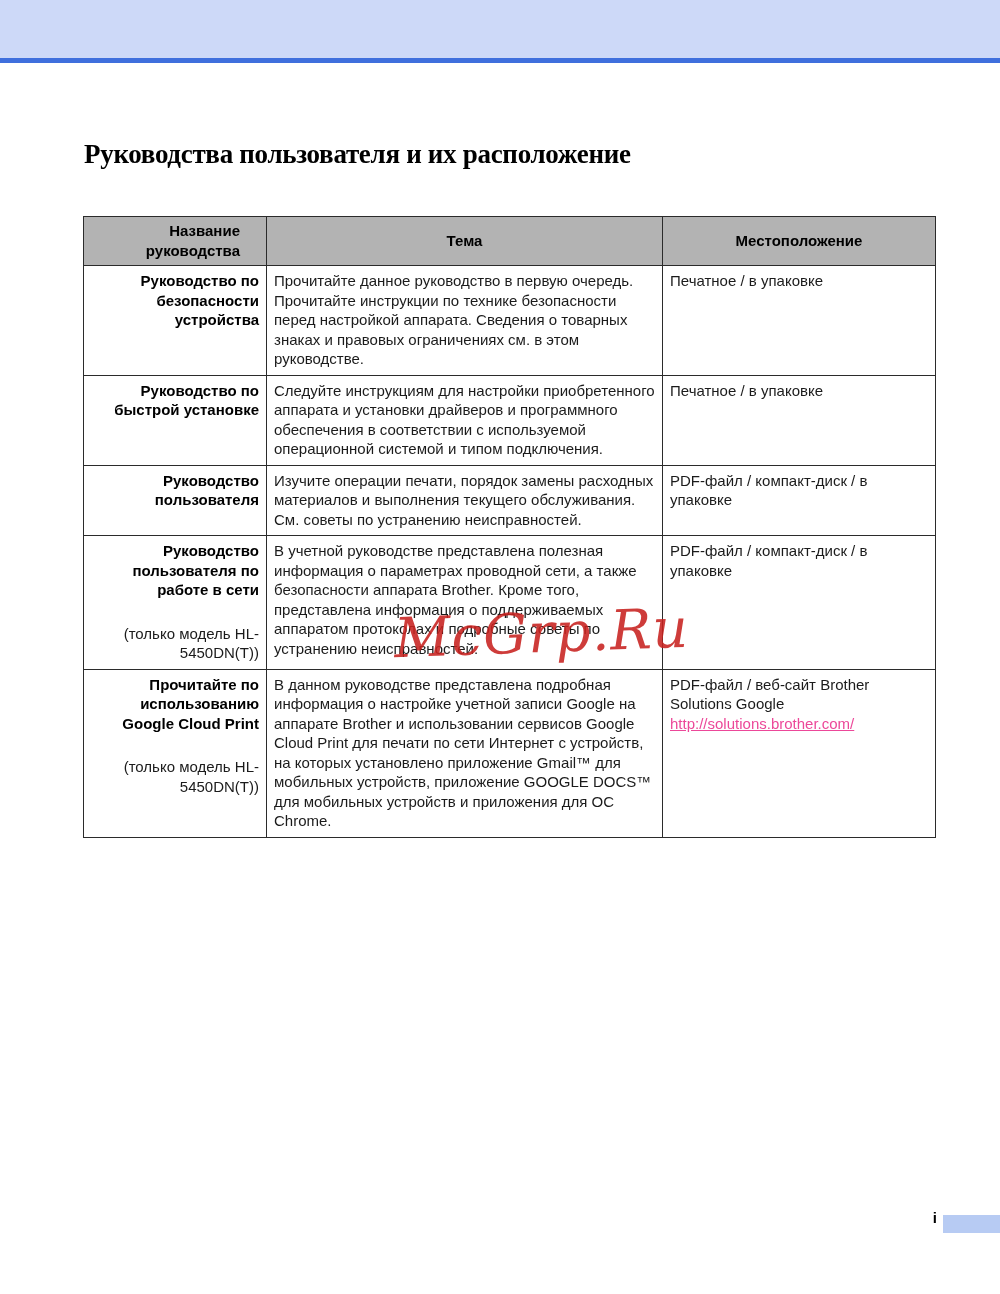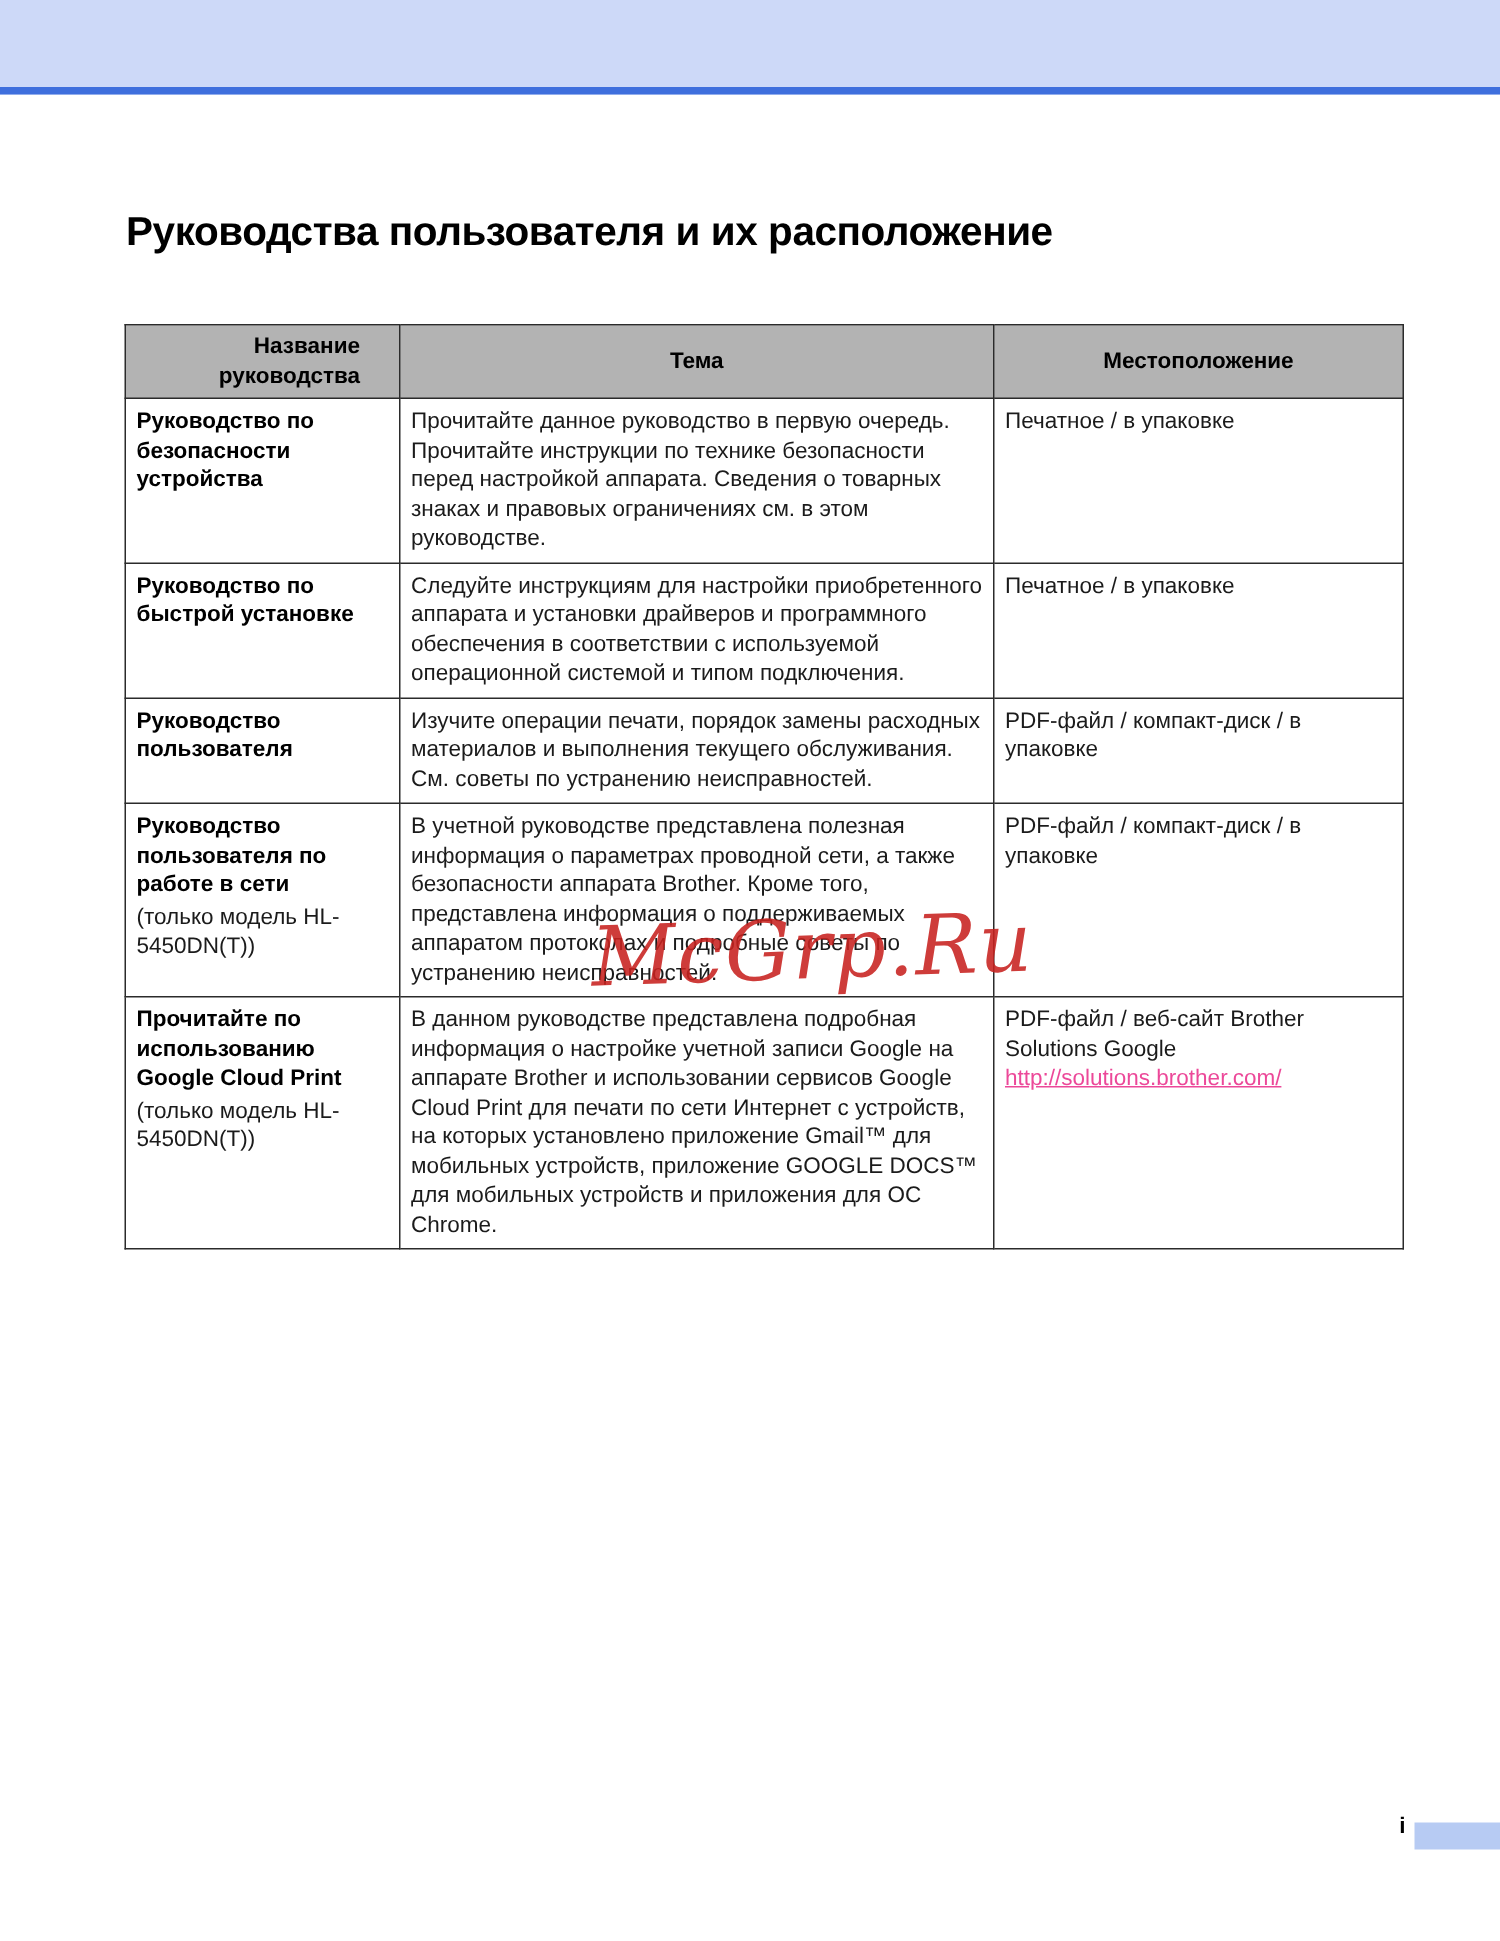--- a/index.html
+++ b/index.html
@@ -17,20 +17,21 @@
     height: 58px;
     background: #cdd9f8;
     border-bottom: 5px solid #3f6fdd;
   }
   .page-title {
     margin: 76px 0 0 84px;
     font-size: 27px;
     font-weight: bold;
     color: #000000;
     letter-spacing: -0.3px;
+    font-family: Liberation Serif, serif;
   }
   table.guides {
     margin: 46px 0 0 83px;
     width: 852px;
     border-collapse: collapse;
     table-layout: fixed;
   }
   table.guides col.c1 { width: 183px; }
   table.guides col.c2 { width: 396px; }
   table.guides col.c3 { width: 273px; }
@@ -47,22 +48,22 @@
     line-height: 20px;
     height: 38px;
     vertical-align: middle;
     color: #000000;
   }
   table.guides th.col-name { padding: 4px 26px; text-align: right; }
   table.guides td {
     padding: 5px 7px 6px 7px;
     line-height: 19.5px;
   }
-  td.name-cell { font-weight: bold; color: #000000; }
-  .model-note { font-weight: normal; margin-top: 2px; color: #1b1b1b; }
+  td.name-cell { font-weight: bold; color: #000000; text-align: right; }
+  .model-note { font-weight: normal; margin-top: 24px; color: #1b1b1b; }
   .loc-link {
     color: #ec4899;
     text-decoration: underline;
     cursor: pointer;
     display: inline-block;
   }
   .watermark {
     position: absolute;
     left: 394px;
     top: 601px;

